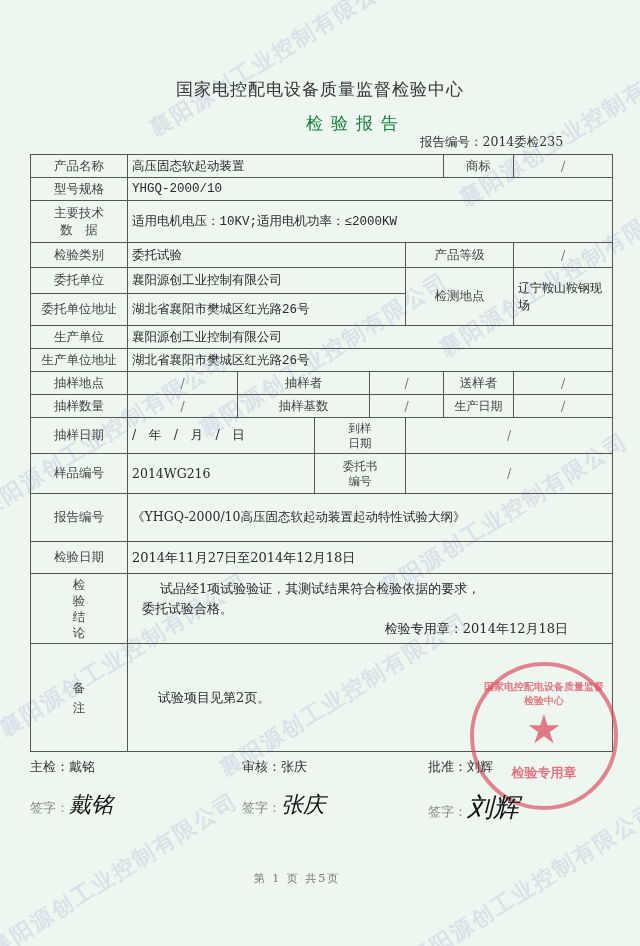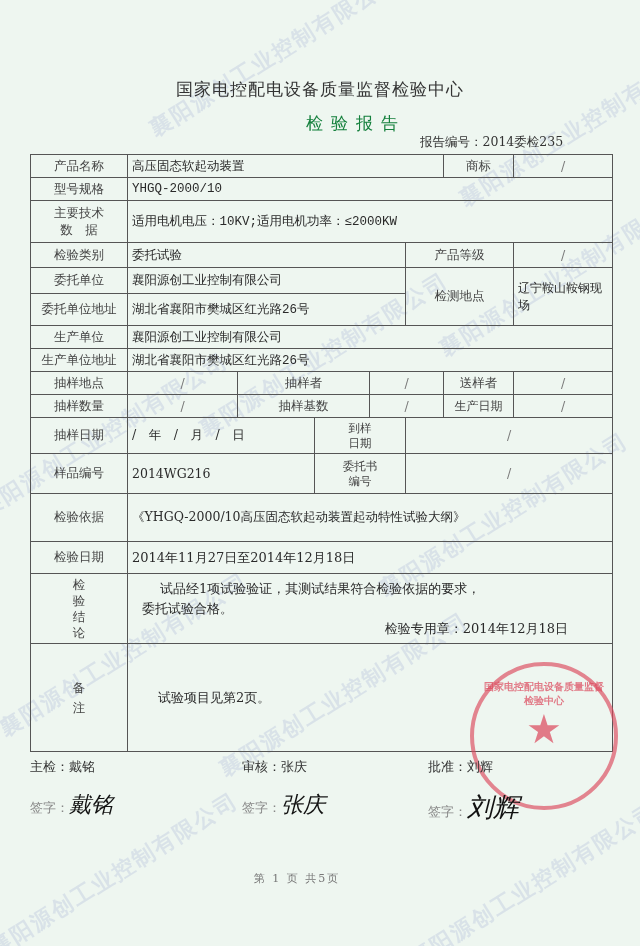--- a/index.html
+++ b/index.html
@@ -166,21 +166,21 @@
   <tr style="height:40px">
     <td class="lbl">样品编号</td>
     <td class="ctr" colspan="3">2014WG216</td>
     <td class="lbl" colspan="2" style="font-size:11.5px;line-height:15px">
       <div>委托书</div>
       <div>编号</div>
     </td>
     <td class="slash" colspan="4">/</td>
   </tr>
   <tr style="height:48px">
-    <td class="lbl">检验依据</td>
+    <td class="lbl">报告编号</td>
     <td class="ctr" colspan="9" style="font-size:12.5px">《YHGQ-2000/10高压固态软起动装置起动特性试验大纲》</td>
   </tr>
   <tr style="height:32px">
     <td class="lbl">检验日期</td>
     <td class="ctr" colspan="9" style="font-size:13px">2014年11月27日至2014年12月18日</td>
   </tr>
   <tr style="height:70px">
     <td class="lbl" style="line-height:16px">
       <div>检</div>
       <div>验</div>
@@ -201,20 +201,21 @@
     <td colspan="9" style="padding-left:30px;vertical-align:middle;font-size:13px">
       <span>试验项目见第2页。</span>
     </td>
   </tr>
 </tbody>
   </table>
 
 <div class="stamp">
   <div class="arc">国家电控配电设备质量监督检验中心</div>
   <div class="star">★</div>
+  <div class="bottom">检验专用章</div>
 </div>
 
 <div class="sign-row" style="top:758px;">
   <span style="position:absolute;left:0;white-space:nowrap"><span>主检：</span><span>戴铭</span></span>
   <span style="position:absolute;left:212px;white-space:nowrap"><span>审核：</span><span>张庆</span></span>
   <span style="position:absolute;left:398px;white-space:nowrap"><span>批准：</span><span>刘辉</span></span>
 </div>
 
 <div class="sign-row" style="top:790px;">
   <span style="position:absolute;left:0;white-space:nowrap"><span style="color:#888">签字：</span><span class="sig">戴铭</span></span>

